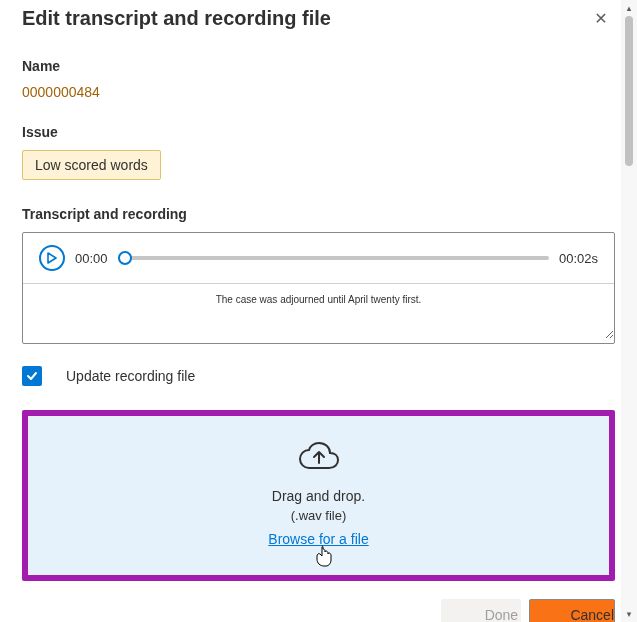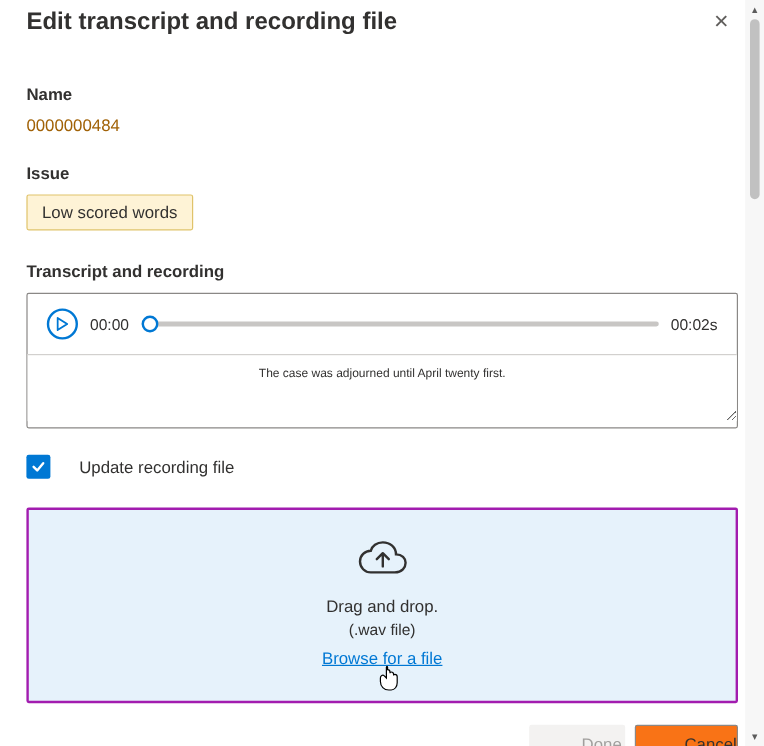--- a/index.html
+++ b/index.html
@@ -14,21 +14,21 @@
   .panel {
     padding: 4px 22px 0 22px;
     height: 100%;
     display: flex;
     flex-direction: column;
   }
   .header {
     display: flex;
     justify-content: space-between;
     align-items: center;
-    margin-bottom: 38px;
+    margin-bottom: 26px;
   }
   .title {
     font-size: 20px;
     font-weight: 600;
     color: #323130;
   }
   .close-btn {
     background: none;
     border: none;
     font-size: 16px;
@@ -143,21 +143,21 @@
     align-items: center;
     justify-content: center;
     cursor: pointer;
   }
   .checkbox svg { display: block; }
   .checkbox-label {
     font-size: 14px;
     color: #323130;
   }
   .dropzone {
-    border: 2px solid #a21caf;
+    border: 6px solid #a21caf;
     background: #e6f2fb;
     border-radius: 2px;
     padding: 24px 0 28px 0;
     display: flex;
     flex-direction: column;
     align-items: center;
     gap: 4px;
     position: relative;
   }
   .cloud-icon { margin-bottom: 12px; }

